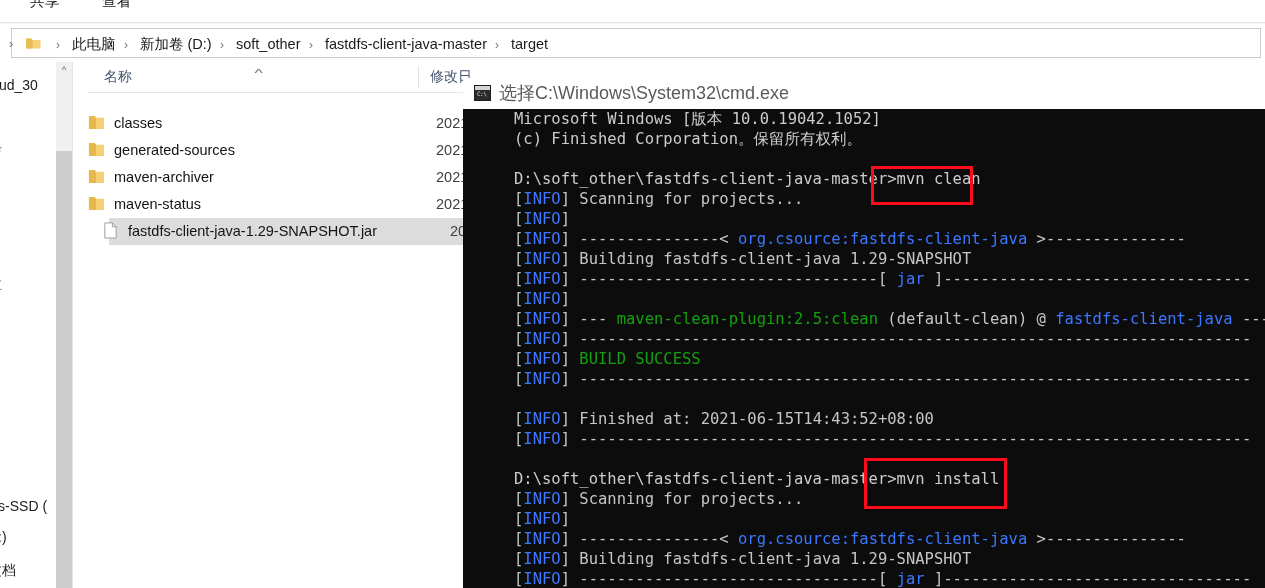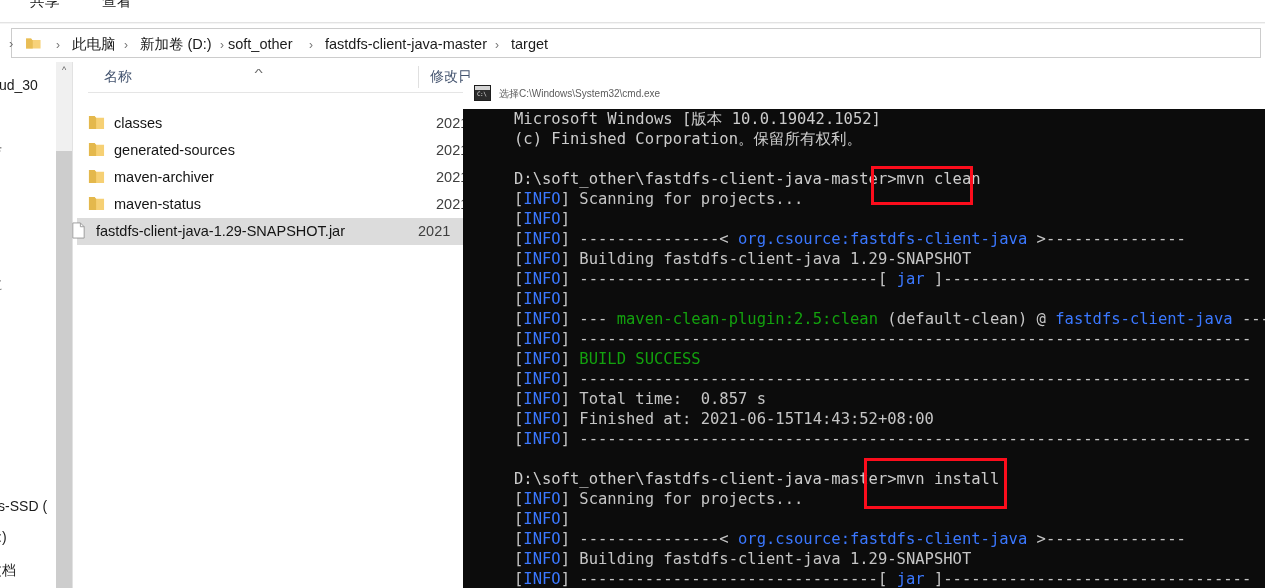--- a/index.html
+++ b/index.html
@@ -85,21 +85,21 @@
   }
   .pane-split{
     position:absolute;left:72px;top:62px;width:1px;height:526px;background:#e2e2e2;
   }
 
   
   .filelist{position:absolute;left:73px;top:93px;width:1192px;height:495px;background:#fff;}
   .file-row{
     position:absolute;left:15px;width:1100px;height:27px;
   }
-  .file-row.selected{background:#dcdcdc;left:4px;width:615px;}
+  .file-row.selected{background:#dcdcdc;left:36px;width:615px;}
   .file-icon{position:absolute;left:0;top:4px;width:17px;height:17px;}
   .file-name{
     position:absolute;left:26px;top:4px;font-size:14.5px;color:#141414;
     white-space:nowrap;line-height:19px;text-align:center;
   }
   .file-date{
     position:absolute;left:348px;top:4px;font-size:14.5px;color:#3f3f3f;
     white-space:nowrap;line-height:19px;
   }
 
@@ -118,21 +118,21 @@
   }
   .cmd-title-icon .bar{
     position:absolute;left:0;top:0;width:100%;height:4px;background:#d4d4d4;
   }
   .cmd-title-icon .prompt{
     position:absolute;left:2px;top:4px;font-size:6px;color:#dcdcdc;
     font-family:"DejaVu Sans Mono","Liberation Mono",monospace;line-height:7px;
     letter-spacing:-.5px;
   }
   .cmd-title-text{
-    position:absolute;left:36px;top:6px;font-size:10px;color:#5b5b5b;
+    position:absolute;left:36px;top:6px;font-size:18px;color:#5b5b5b;
     white-space:nowrap;line-height:19px;
   }
   .cmd-left-edge{
     position:absolute;left:0;top:31px;width:3px;height:479px;background:#0c0c0c;
   }
   .cmd-body{
     position:absolute;left:0;top:31px;width:793px;height:479px;
     background:#0c0c0c;overflow:hidden;margin-left:48px;
   }
   .cmd-line{
@@ -168,21 +168,21 @@
       <svg class="addr-folder-icon" viewBox="0 0 16 14">
         <path d="M0 1.5h5.4l1.2 1.6H15.6v9.4H0z" fill="#f7d27a"></path>
         <path d="M0 1.5h5.4l1.2 1.6H7.2V12.5H0z" fill="#e8bd55"></path>
       </svg>
       <div id="crumbs">
           <div class="crumb-sep" style="left: 44px;">›</div>
           <div class="crumb" style="left: 60px;">此电脑</div>
           <div class="crumb-sep" style="left: 112px;">›</div>
           <div class="crumb" style="left: 128px;">新加卷 (D:)</div>
           <div class="crumb-sep" style="left: 208px;">›</div>
-          <div class="crumb" style="left: 216px;">soft_other</div>
+          <div class="crumb" style="left: 224px;">soft_other</div>
           <div class="crumb-sep" style="left: 297px;">›</div>
           <div class="crumb" style="left: 313px;">fastdfs-client-java-master</div>
           <div class="crumb-sep" style="left: 483px;">›</div>
           <div class="crumb" style="left: 499px;">target</div>
         </div>
     </div>
   </div>
 
   <div class="navpane">
       <div class="nav-item" style="top: 15px;">loud_30</div>
@@ -266,21 +266,20 @@
       <div class="cmd-line" style="top: 80px;"><span class="c-grey">[</span><span class="c-blue">INFO</span><span class="c-grey">] Scanning for projects...</span></div>
       <div class="cmd-line" style="top: 100px;"><span class="c-grey">[</span><span class="c-blue">INFO</span><span class="c-grey">] </span></div>
       <div class="cmd-line" style="top: 120px;"><span class="c-grey">[</span><span class="c-blue">INFO</span><span class="c-grey">] ---------------&lt; </span><span class="c-blue">org.csource:fastdfs-client-java</span><span class="c-grey"> &gt;---------------</span></div>
       <div class="cmd-line" style="top: 140px;"><span class="c-grey">[</span><span class="c-blue">INFO</span><span class="c-grey">] Building fastdfs-client-java 1.29-SNAPSHOT</span></div>
       <div class="cmd-line" style="top: 160px;"><span class="c-grey">[</span><span class="c-blue">INFO</span><span class="c-grey">] --------------------------------[ </span><span class="c-blue">jar</span><span class="c-grey"> ]---------------------------------</span></div>
       <div class="cmd-line" style="top: 180px;"><span class="c-grey">[</span><span class="c-blue">INFO</span><span class="c-grey">] </span></div>
       <div class="cmd-line" style="top: 200px;"><span class="c-grey">[</span><span class="c-blue">INFO</span><span class="c-grey">] --- </span><span class="c-dkgreen">maven-clean-plugin:2.5:clean</span><span class="c-grey"> (default-clean) @ </span><span class="c-blue">fastdfs-client-java</span><span class="c-grey"> ---</span></div>
       <div class="cmd-line" style="top: 220px;"><span class="c-grey">[</span><span class="c-blue">INFO</span><span class="c-grey">] ------------------------------------------------------------------------</span></div>
       <div class="cmd-line" style="top: 240px; text-align: center;"><span class="c-grey">[</span><span class="c-blue">INFO</span><span class="c-grey">] </span><span class="c-dkgreen">BUILD SUCCESS</span></div>
       <div class="cmd-line" style="top: 260px;"><span class="c-grey">[</span><span class="c-blue">INFO</span><span class="c-grey">] ------------------------------------------------------------------------</span></div>
-      <div class="cmd-line" style="top: 280px;"><span class="c-grey">[</span><span class="c-blue">INFO</span><span class="c-grey">] Total time:  0.857 s</span></div>
       <div class="cmd-line" style="top: 300px;"><span class="c-grey">[</span><span class="c-blue">INFO</span><span class="c-grey">] Finished at: 2021-06-15T14:43:52+08:00</span></div>
       <div class="cmd-line" style="top: 320px;"><span class="c-grey">[</span><span class="c-blue">INFO</span><span class="c-grey">] ------------------------------------------------------------------------</span></div>
       <div class="cmd-line" style="top: 340px;"></div>
       <div class="cmd-line" style="top: 360px;"><span class="c-white">D:\soft_other\fastdfs-client-java-master&gt;mvn install</span></div>
       <div class="cmd-line" style="top: 380px;"><span class="c-grey">[</span><span class="c-blue">INFO</span><span class="c-grey">] Scanning for projects...</span></div>
       <div class="cmd-line" style="top: 400px;"><span class="c-grey">[</span><span class="c-blue">INFO</span><span class="c-grey">] </span></div>
       <div class="cmd-line" style="top: 420px;"><span class="c-grey">[</span><span class="c-blue">INFO</span><span class="c-grey">] ---------------&lt; </span><span class="c-blue">org.csource:fastdfs-client-java</span><span class="c-grey"> &gt;---------------</span></div>
       <div class="cmd-line" style="top: 440px;"><span class="c-grey">[</span><span class="c-blue">INFO</span><span class="c-grey">] Building fastdfs-client-java 1.29-SNAPSHOT</span></div>
       <div class="cmd-line" style="top: 460px;"><span class="c-grey">[</span><span class="c-blue">INFO</span><span class="c-grey">] --------------------------------[ </span><span class="c-blue">jar</span><span class="c-grey"> ]---------------------------------</span></div>
     </div>

